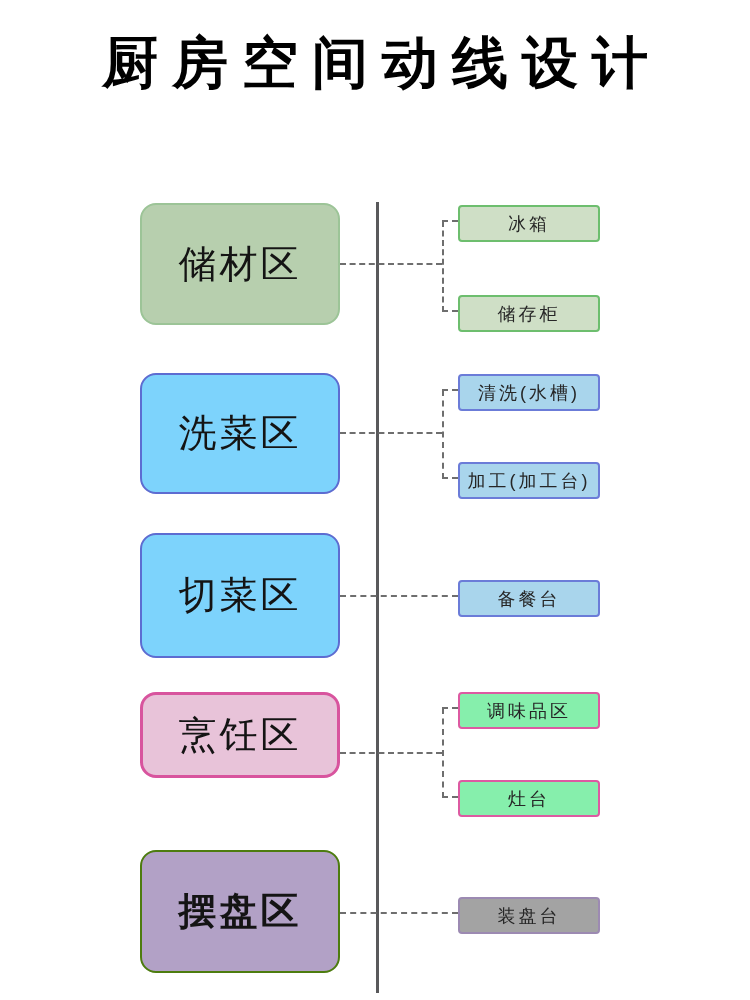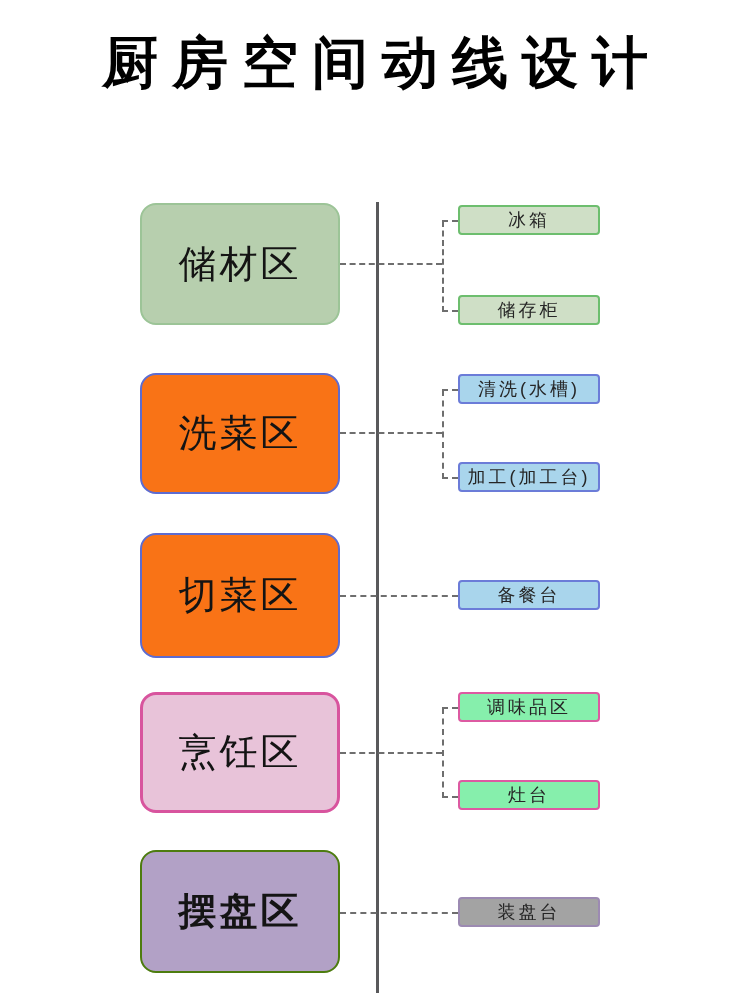--- a/index.html
+++ b/index.html
@@ -13,39 +13,39 @@
     white-space:nowrap;text-indent:14px;
   }
   .axis{position:absolute;left:376px;top:202px;width:3px;height:791px;background:#59595b;}
 
   .main-box{
     position:absolute;left:140px;width:200px;box-sizing:border-box;
     display:flex;align-items:center;justify-content:center;
     font-size:38px;color:#141414;letter-spacing:3px;border-radius:16px;
   }
   .child-box{
-    position:absolute;left:458px;width:142px;height:30px;box-sizing:border-box;
+    position:absolute;left:458px;width:142px;height:37px;box-sizing:border-box;
     display:flex;align-items:center;justify-content:center;
     font-size:18px;color:#262626;letter-spacing:3px;border-radius:4px;white-space:nowrap;
   }
   
   .m-green {background:#b7cfae;border:2px solid #9cc497;}
   .c-green {background:#cfdfc6;border:2px solid #6dbe6e;}
-  .m-blue  {background:#f97316;border:2px solid #5d6cd1;}
+  .m-blue  {background:#7dd3fc;border:2px solid #5d6cd1;}
   .c-blue  {background:#a9d5ec;border:2px solid #6b7cd8;}
   .m-pink  {background:#e8c3d9;border:3px solid #d8549e;}
   .c-pink  {background:#86efac;border:2px solid #dd5aa2;}
   .m-purple{background:#b2a1c6;border:2px solid #4d7c0f;font-weight:bold;}
   .c-purple{background:#a3a3a3;border:2px solid #9c8ab2;}
 
   
   .m1{top:203px;height:122px;}
   .m2{top:373px;height:121px;}
   .m3{top:533px;height:125px;}
-  .m4{top:692px;height:121px;}
+  .m4{top:692px;height:86px;}
   .m5{top:850px;height:123px;}
 
   
   .c1a{top:205px;} .c1b{top:295px;}
   .c2a{top:374px;} .c2b{top:462px;}
   .c3a{top:580px;}
   .c4a{top:692px;} .c4b{top:780px;}
   .c5a{top:897px;}
 
   

